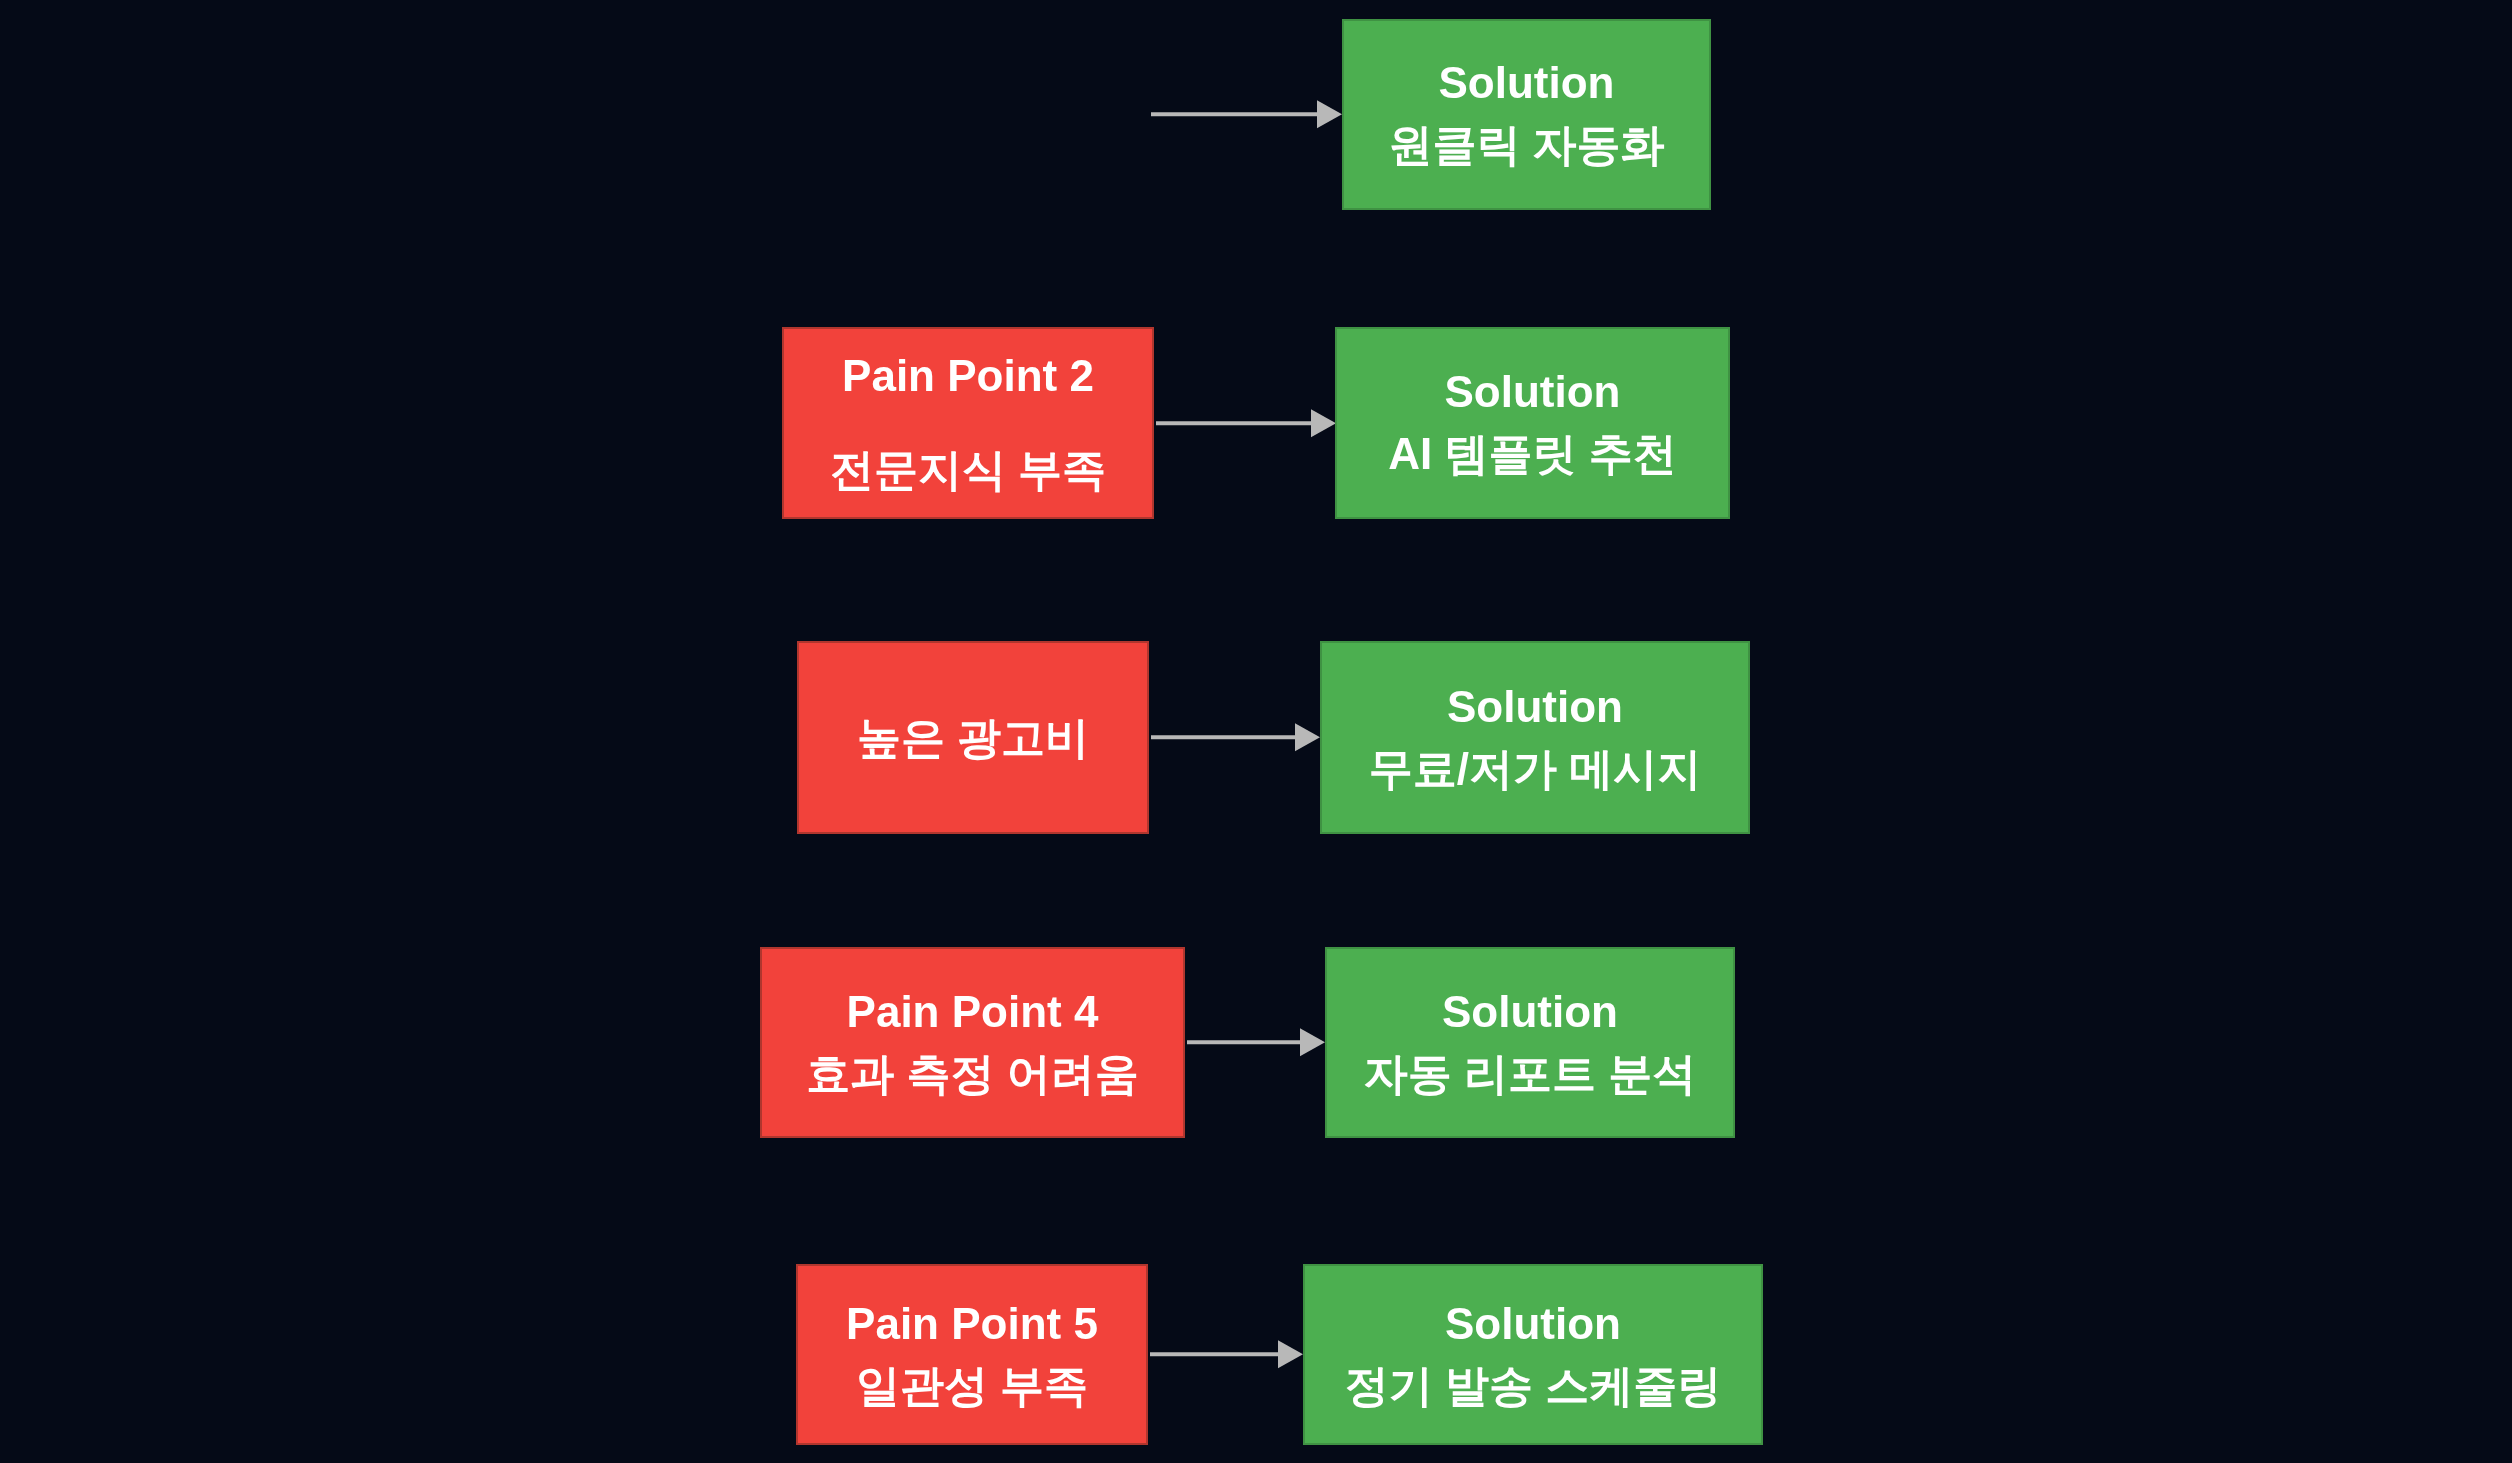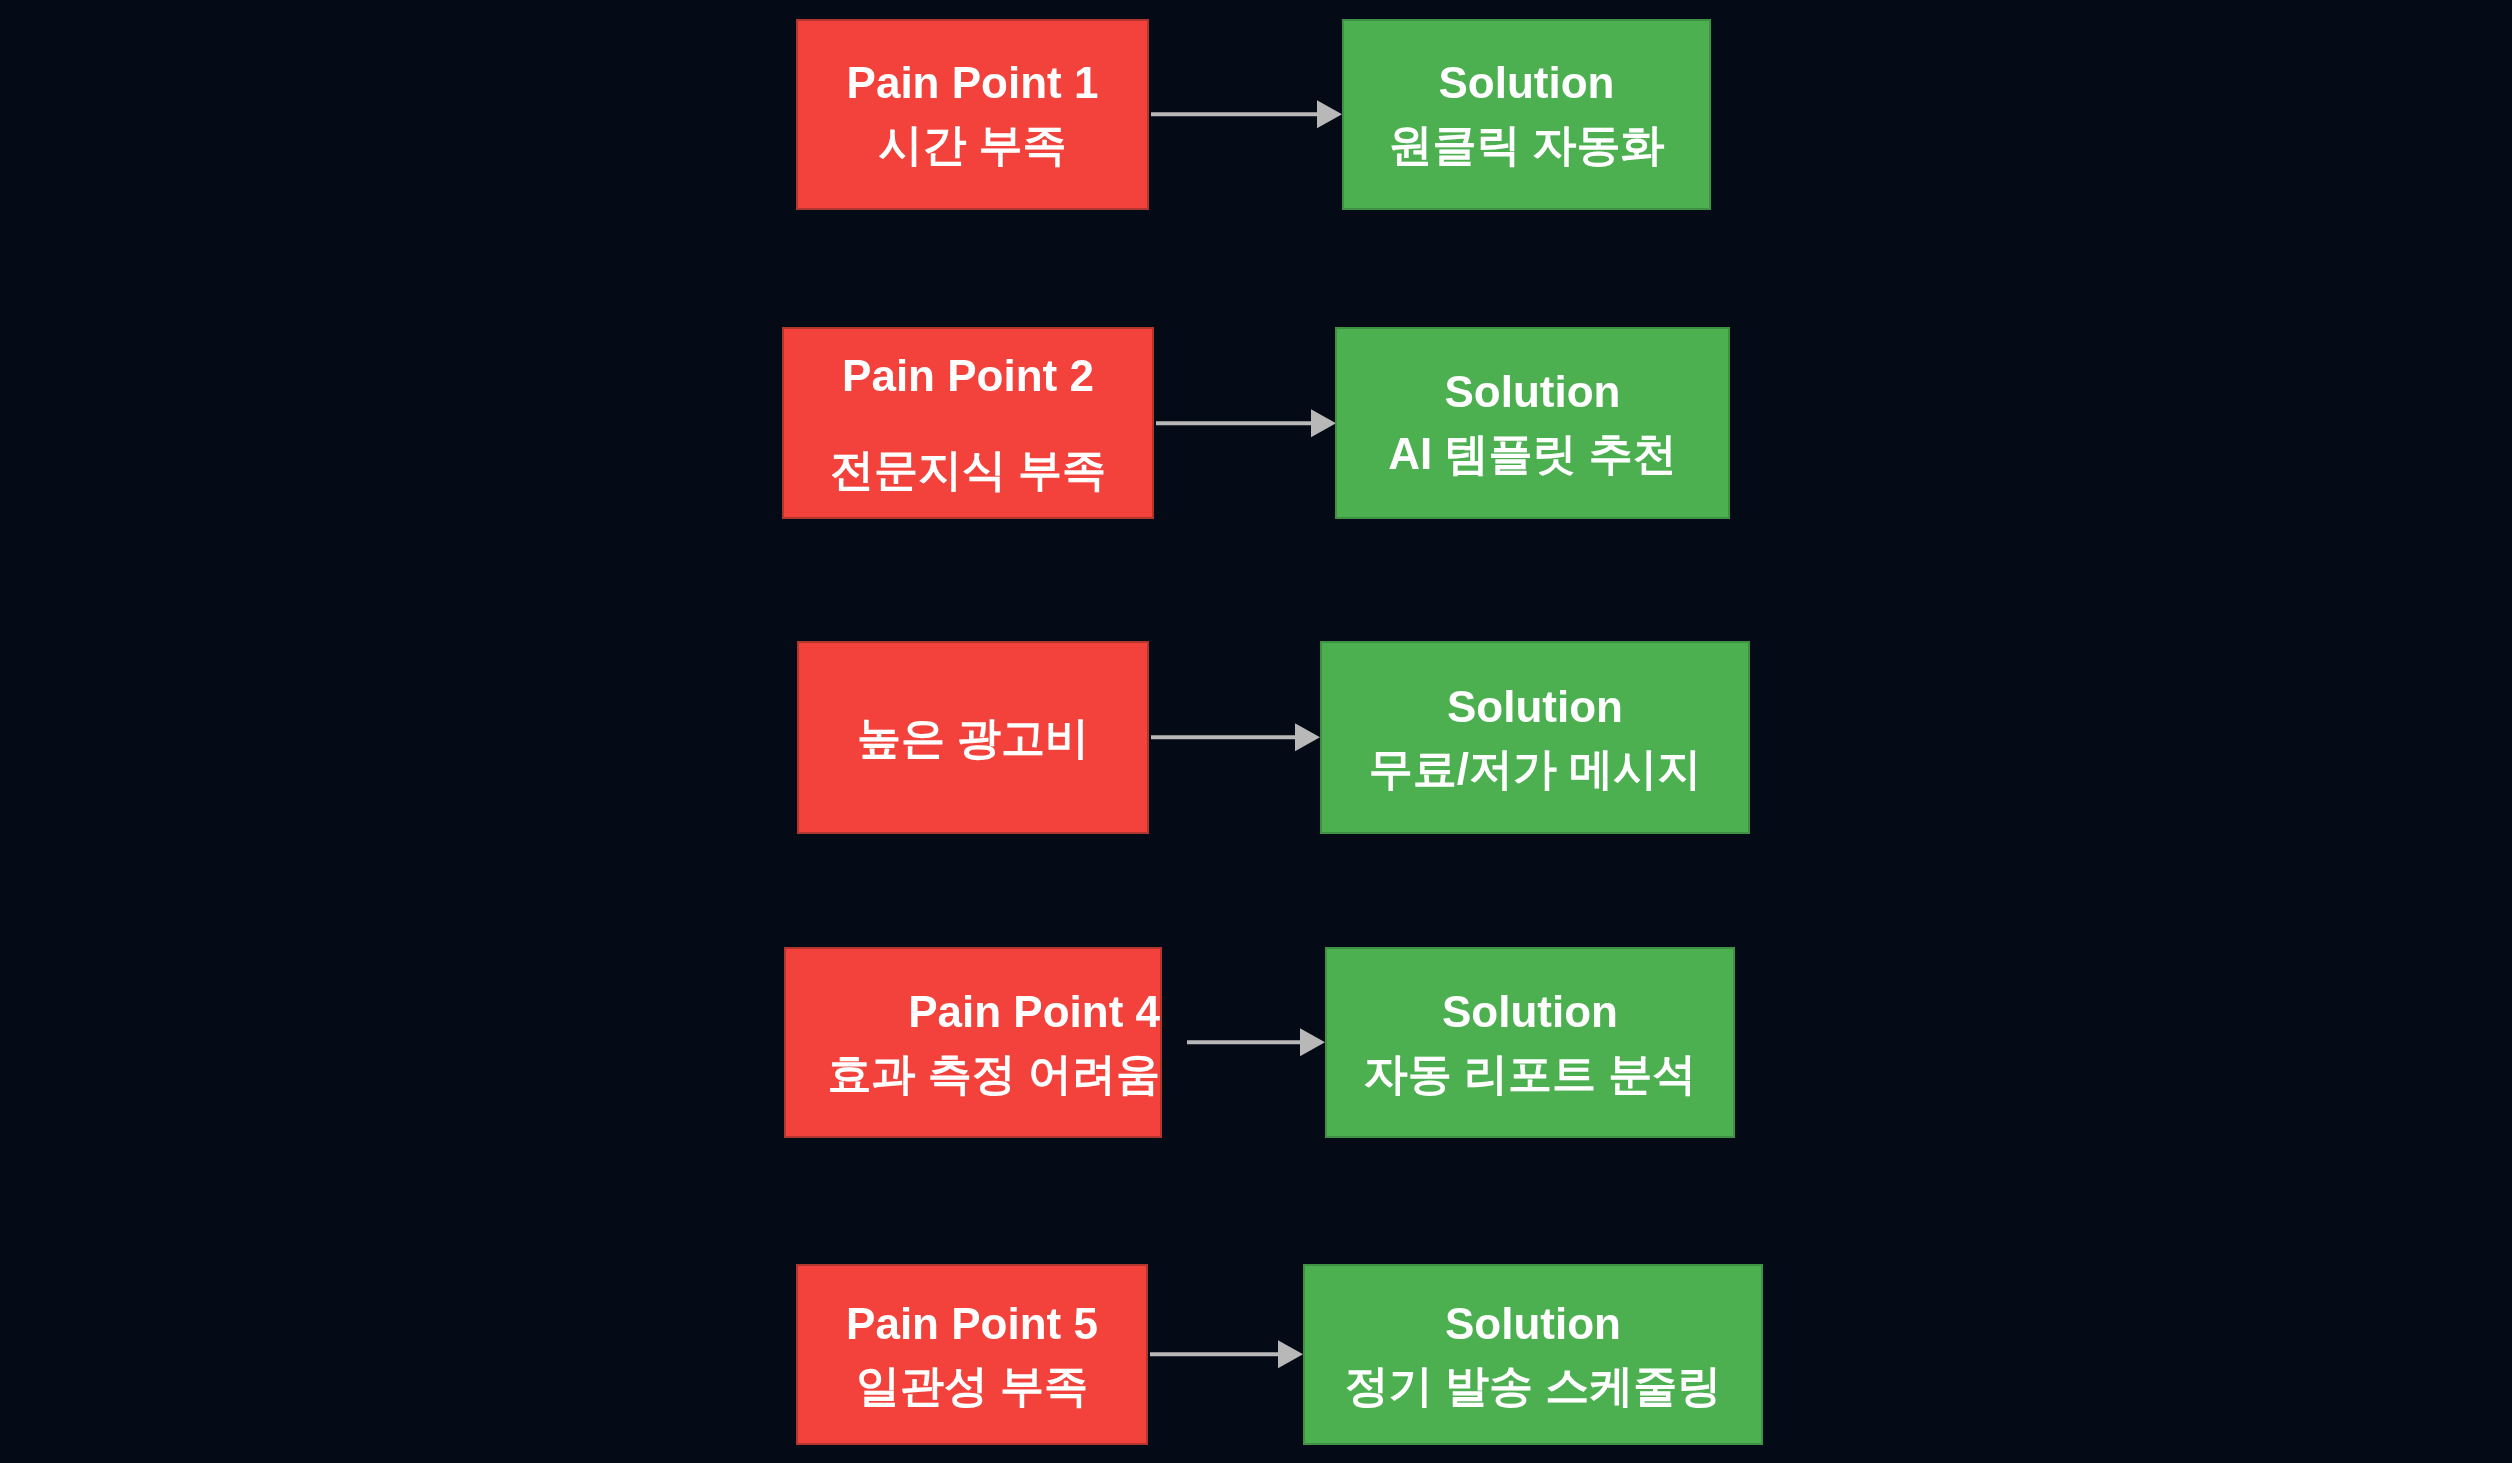--- a/index.html
+++ b/index.html
@@ -57,39 +57,35 @@
   .row-2 .pain     { left: 782px;  width: 372px; gap: 32px; }
   .row-2 .arrow    { left: 1156px; width: 180px; }
   .row-2 .solution { left: 1335px; width: 395px; }
 
   .row-3 { top: 641px;  height: 193px; }
   .row-3 .pain     { left: 797px;  width: 352px; }
   .row-3 .arrow    { left: 1151px; width: 169px; }
   .row-3 .solution { left: 1320px; width: 430px; }
 
   .row-4 { top: 947px; height: 191px; }
-  .row-4 .pain     { left: 784px;  width: 378px; align-items: flex-end; }
+  .row-4 .pain     { left: 760px;  width: 425px; }
   .row-4 .arrow    { left: 1187px; width: 138px; }
   .row-4 .solution { left: 1325px; width: 410px; }
 
   .row-5 { top: 1264px; height: 181px; }
   .row-5 .pain     { left: 796px;  width: 352px; }
   .row-5 .arrow    { left: 1150px; width: 153px; }
   .row-5 .solution { left: 1303px; width: 460px; }
 </style>
 </head>
 <body>
 
 <div class="canvas">
 
   <div class="row row-1">
-    <div class="node pain">
-      <div>Pain Point 1</div>
-      <div>시간 부족</div>
-    </div>
     <div class="arrow">
       <span class="shaft"></span>
       <span class="head"></span>
     </div>
     <div class="node solution">
       <div>Solution</div>
       <div>원클릭 자동화</div>
     </div>
   </div>
 

